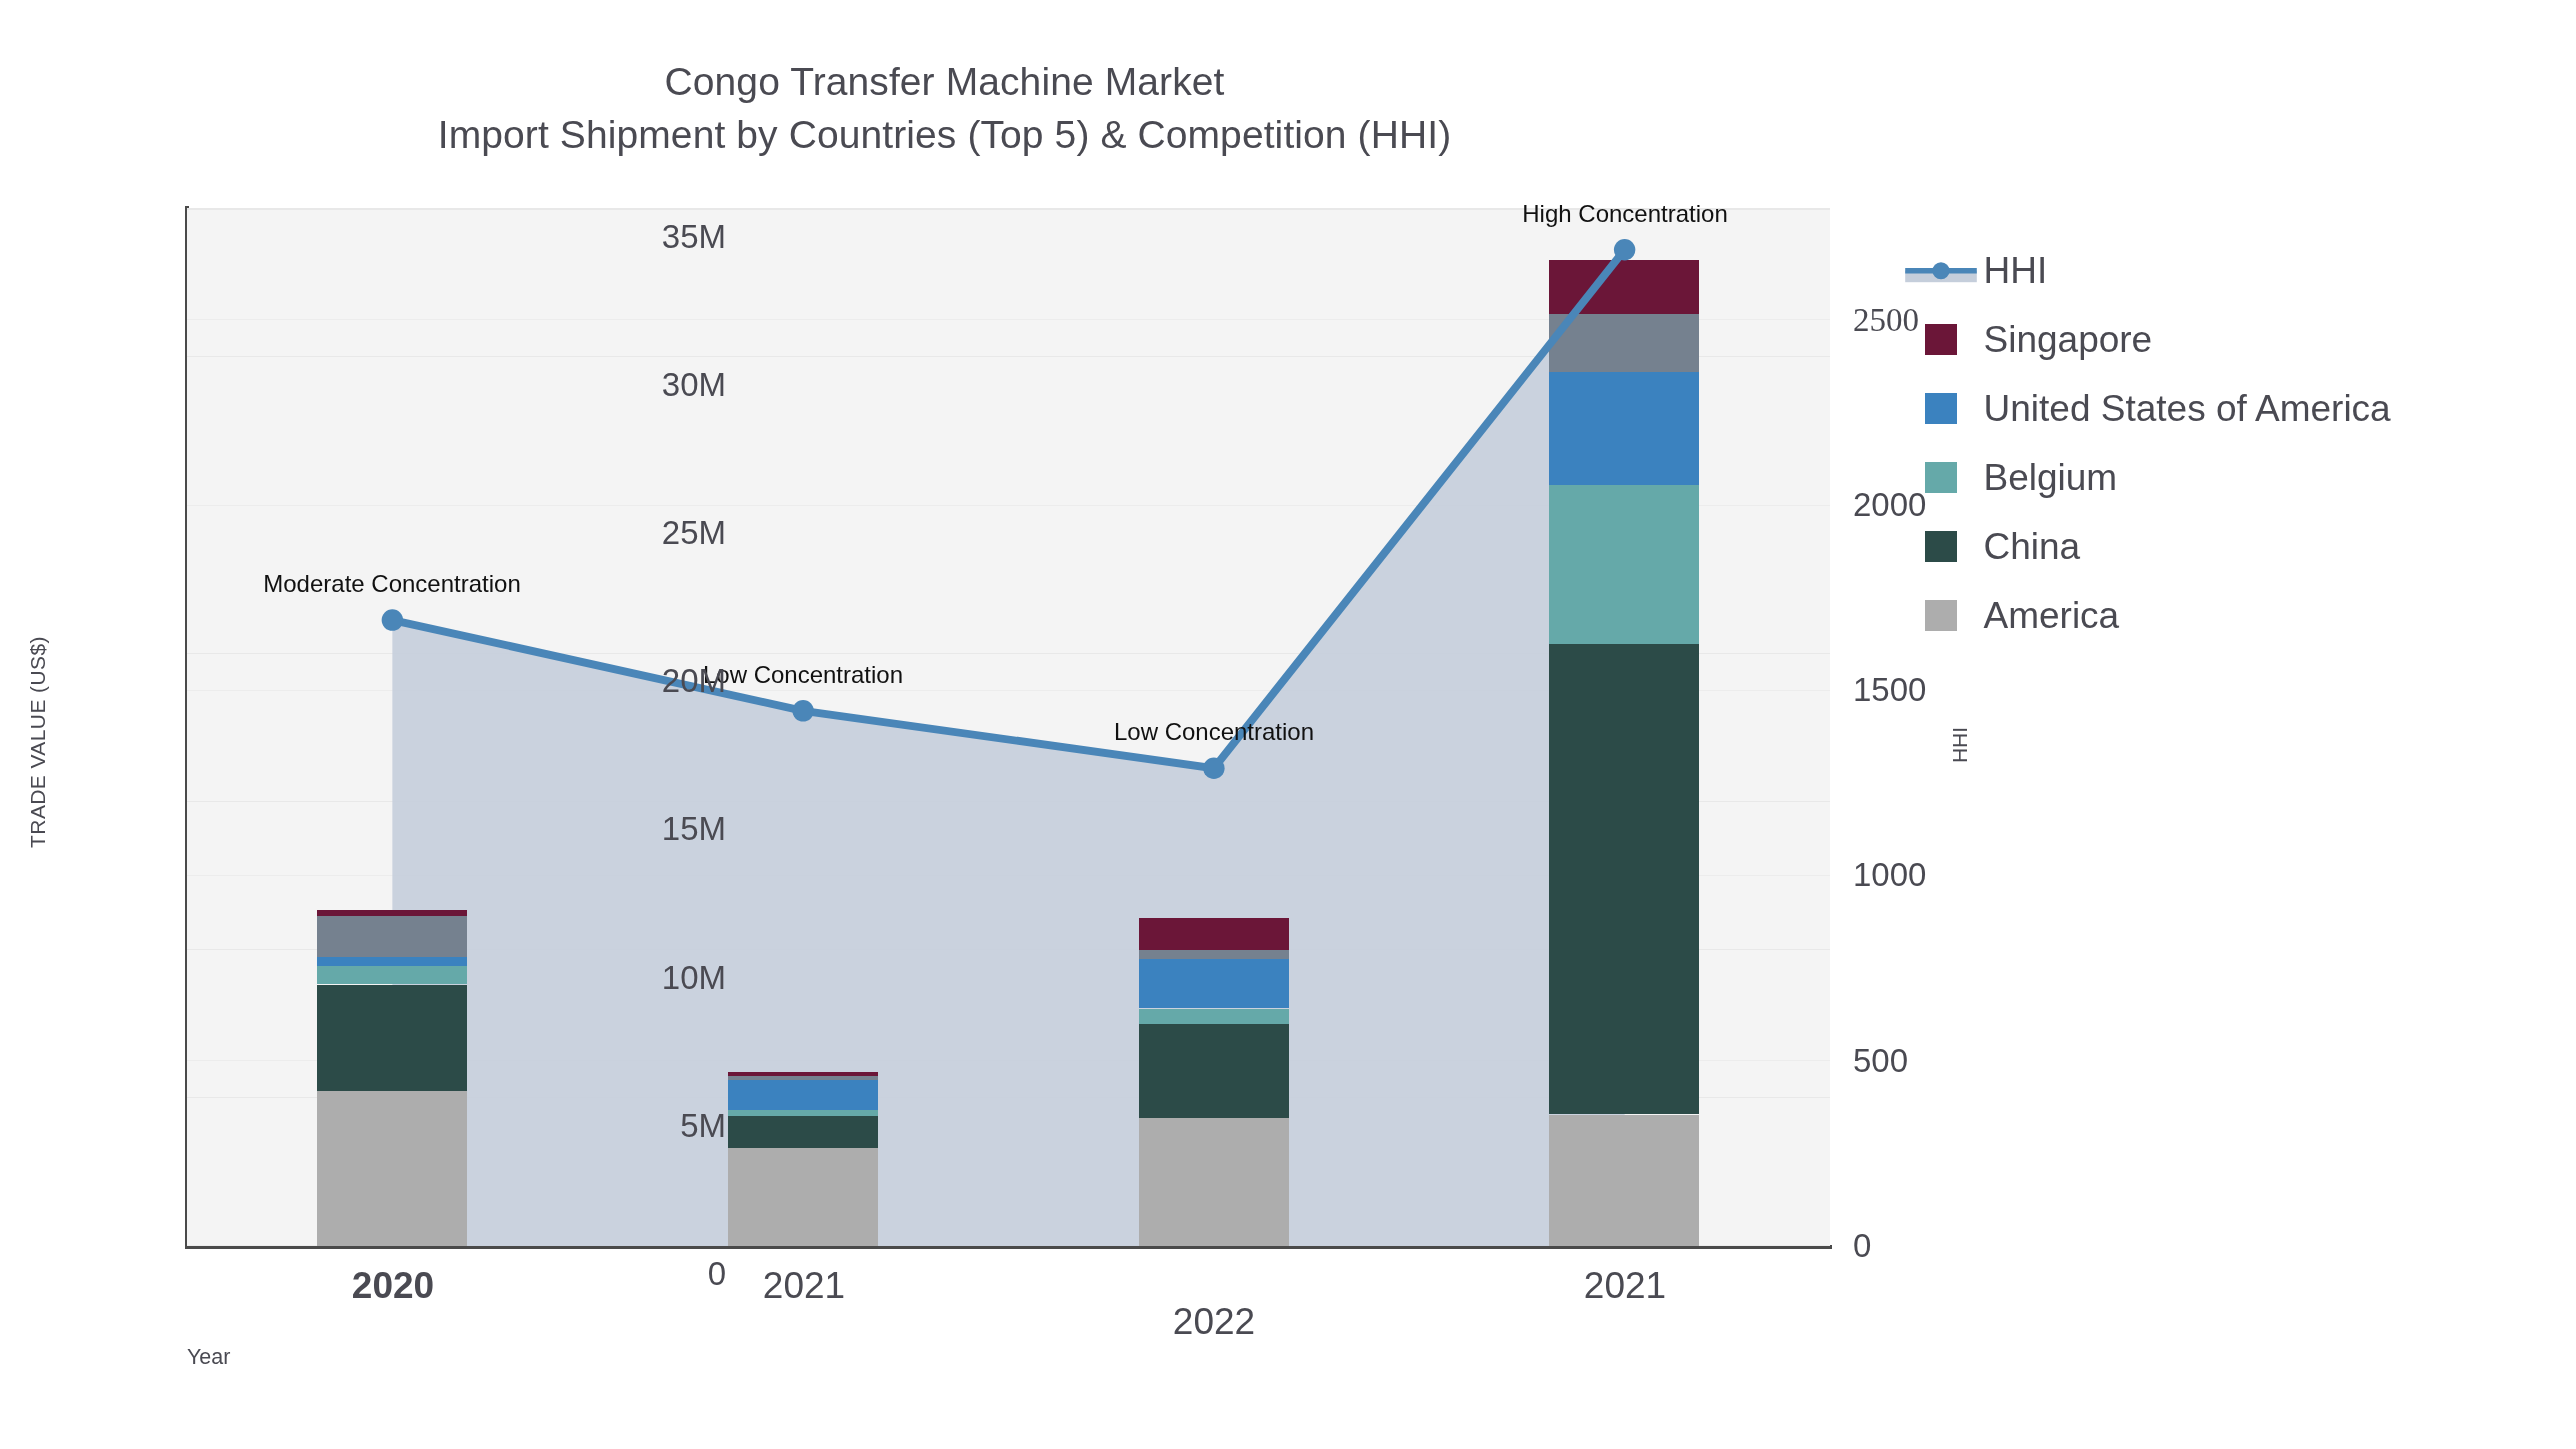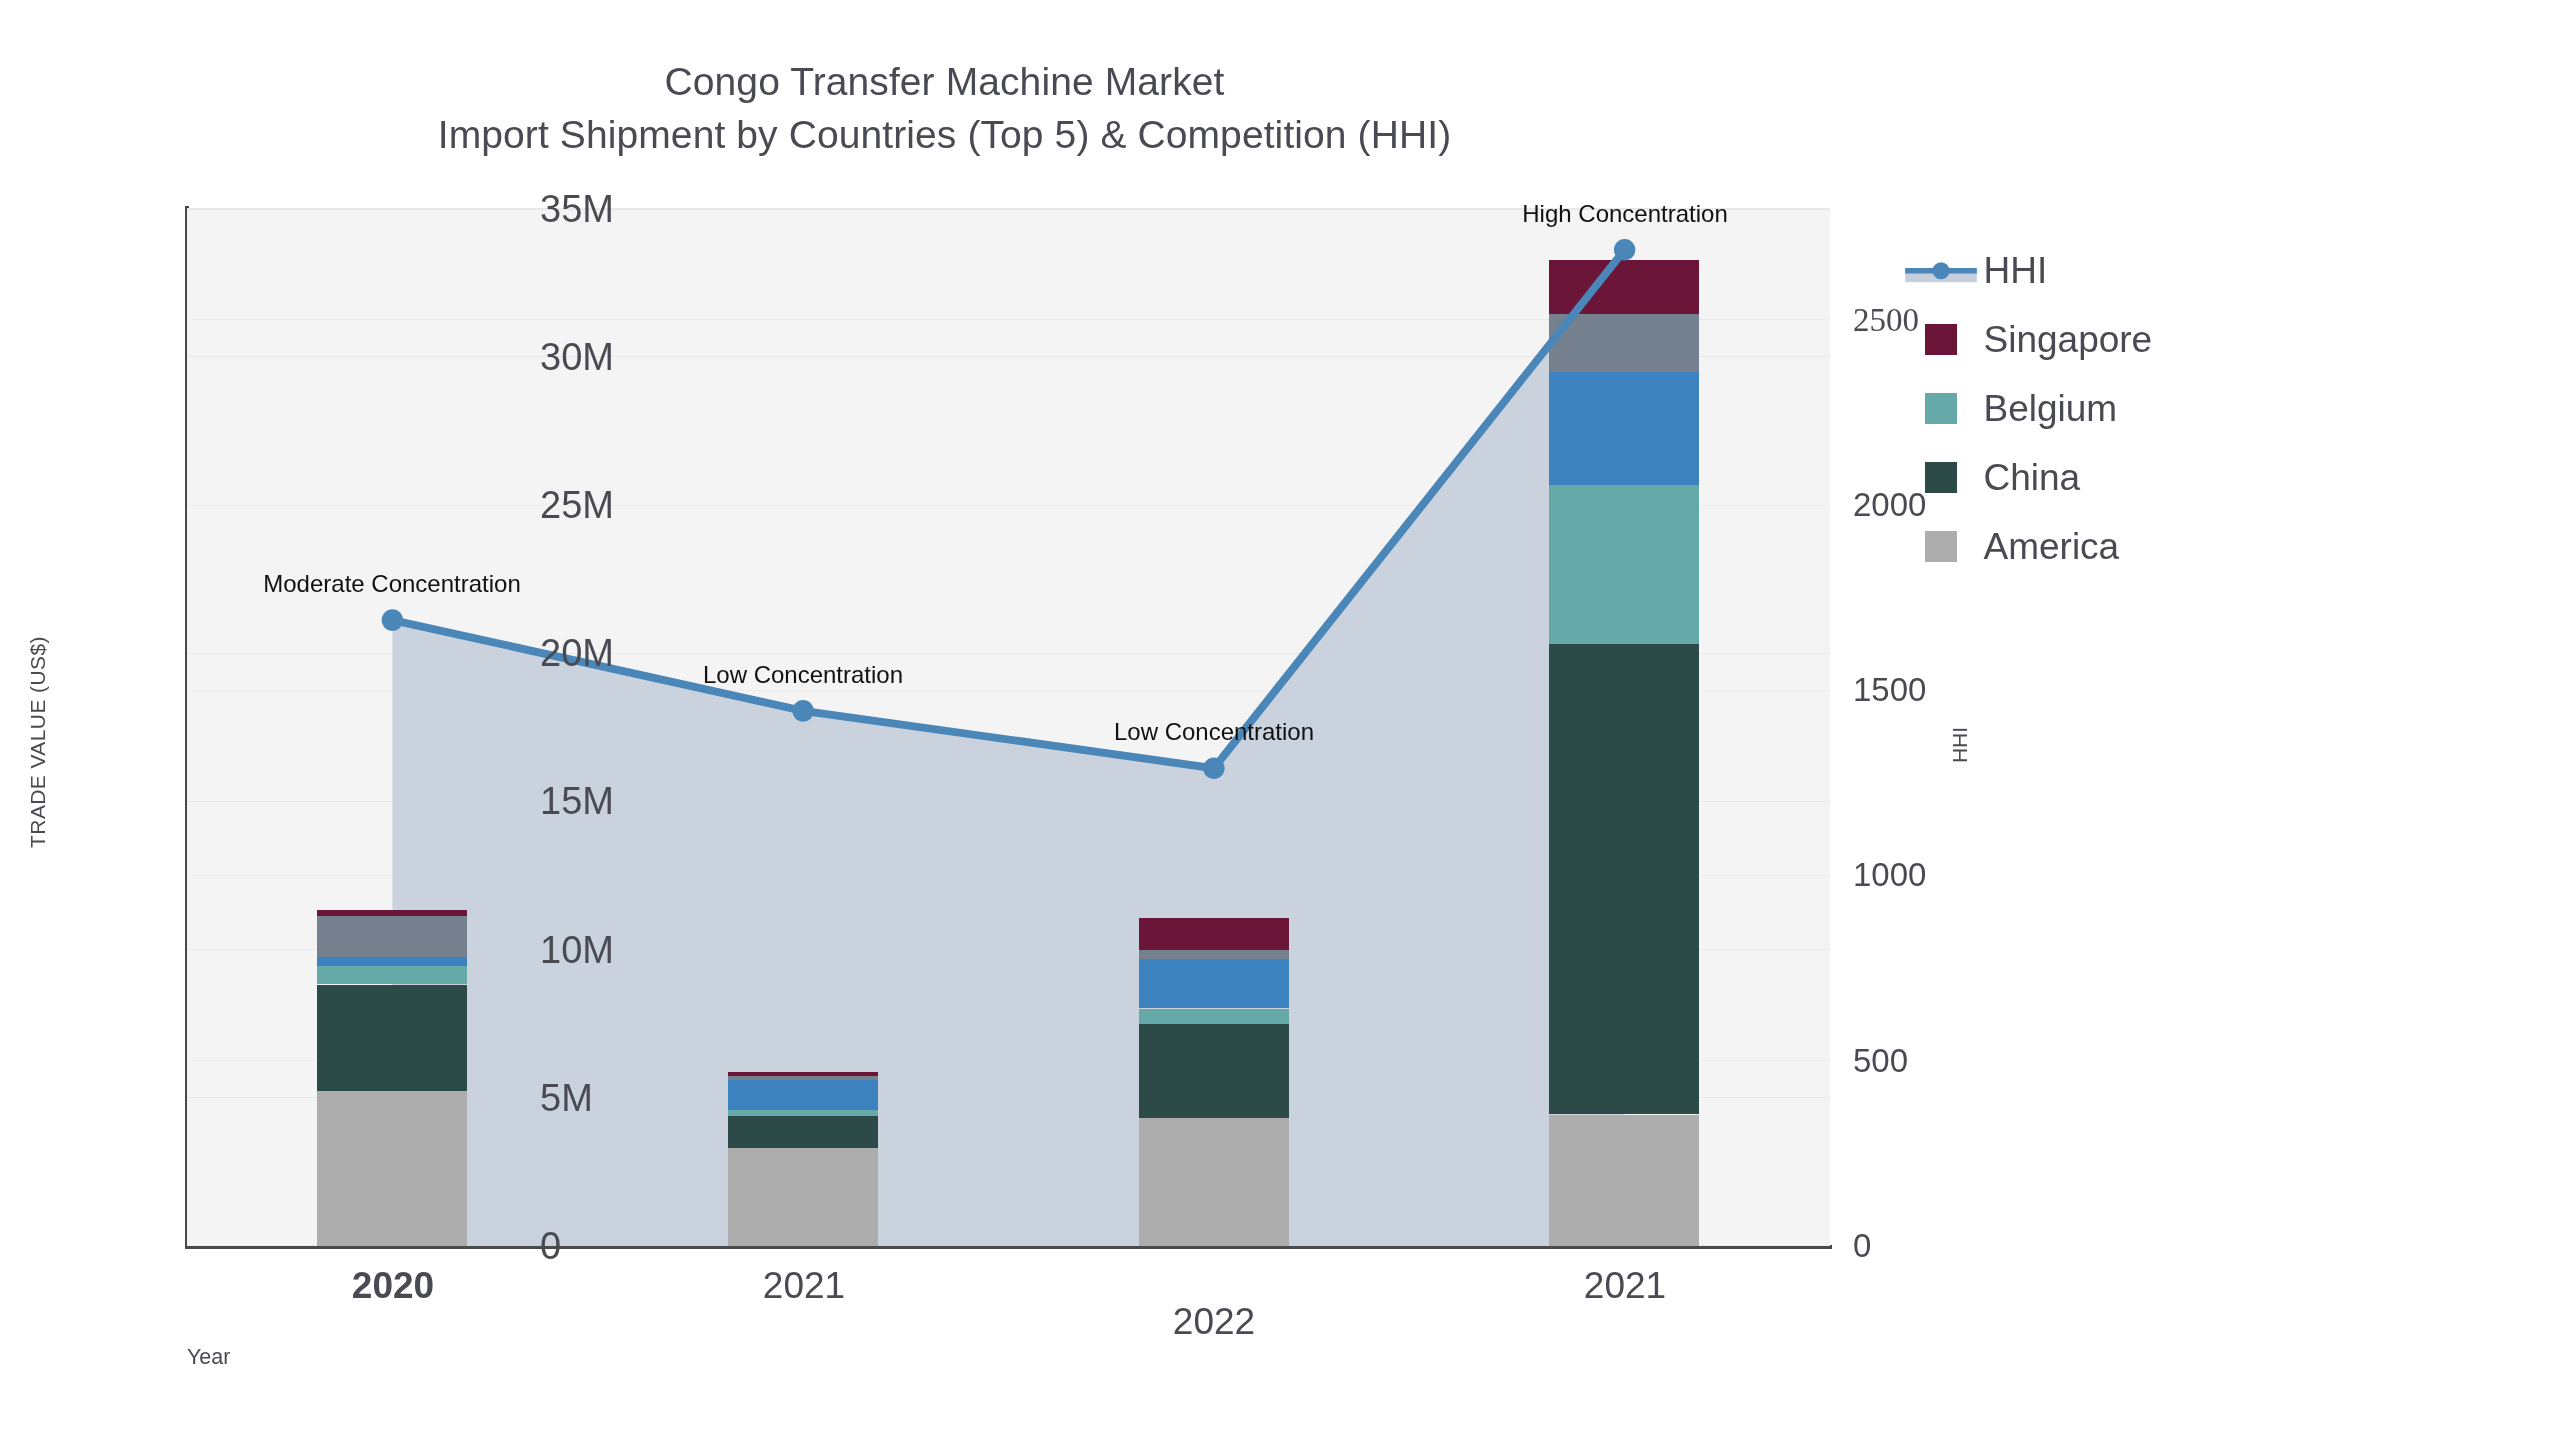--- a/index.html
+++ b/index.html
@@ -39,22 +39,23 @@
   }
 
   .gridline {
     position:absolute; left:0; width:100%; height:1.4px; background:#e8e8e8;
   }
   .gridline.alt { background:#ececec; }
 
   
   .ytick-left {
     position:absolute; right:1850px; width:186px;
-    text-align:left; font-size:38px; color:#4a4a52;
+    text-align:right; font-size:33px; color:#4a4a52;
     transform:translateY(-50%);
+    margin-top:28px;
   }
   .ytick-right {
     position:absolute; left:1853px; width:172px;
     text-align:left; font-size:33px; color:#4a4a52;
     transform:translateY(-50%);
     white-space:nowrap;
   }
   .xtick {
     position:absolute; top:1265px; transform:translateX(-50%);
     font-size:37px; color:#4a4a52;
@@ -224,20 +225,24 @@
           <circle cx="50" cy="22" r="12" fill="#4a86b8"></circle>
         </svg>
       </span>
       <span class="legend-label">HHI</span>
     </div>
     <div class="legend-row">
       <span class="legend-swatch" style="background: rgb(107, 22, 56);"></span>
       <span class="legend-label">Singapore</span>
     </div>
     <div class="legend-row">
+      <span class="legend-swatch" style="background: rgb(59, 130, 191);"></span>
+      <span class="legend-label">United States of America</span>
+    </div>
+    <div class="legend-row">
       <span class="legend-swatch" style="background: rgb(101, 169, 169);"></span>
       <span class="legend-label">Belgium</span>
     </div>
     <div class="legend-row">
       <span class="legend-swatch" style="background: rgb(44, 75, 72);"></span>
       <span class="legend-label">China</span>
     </div>
     <div class="legend-row">
       <span class="legend-swatch" style="background: rgb(173, 173, 173);"></span>
       <span class="legend-label">America</span>

